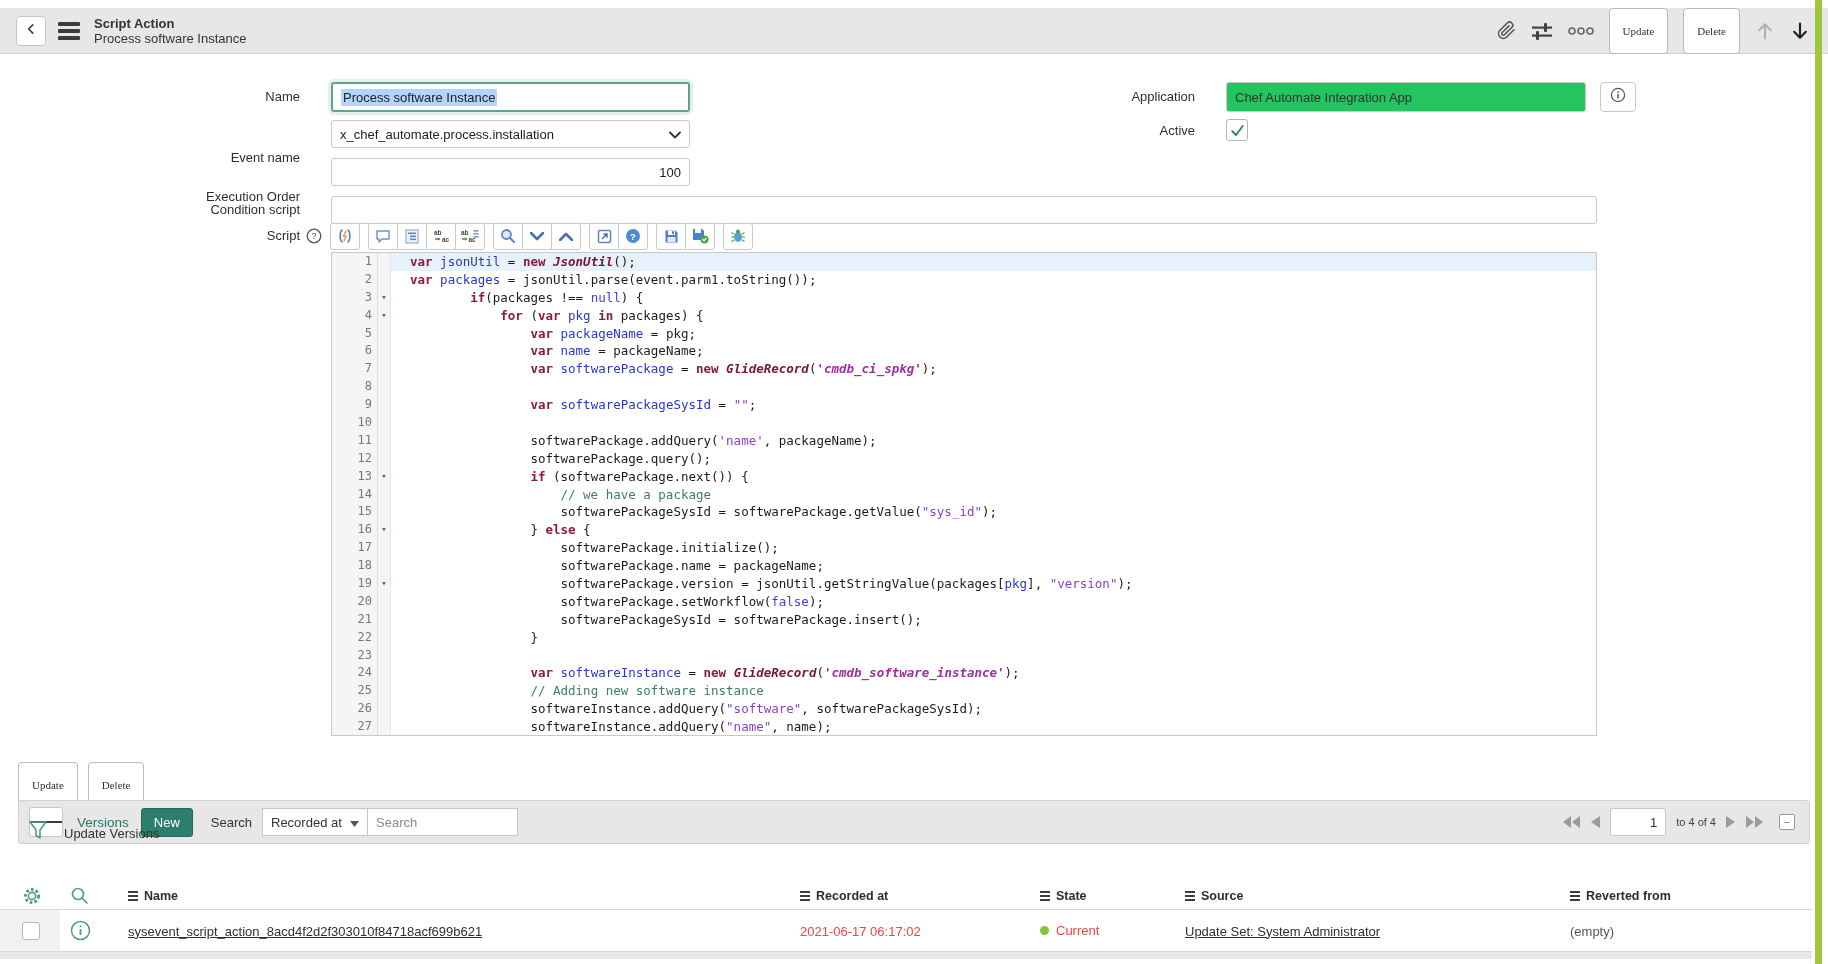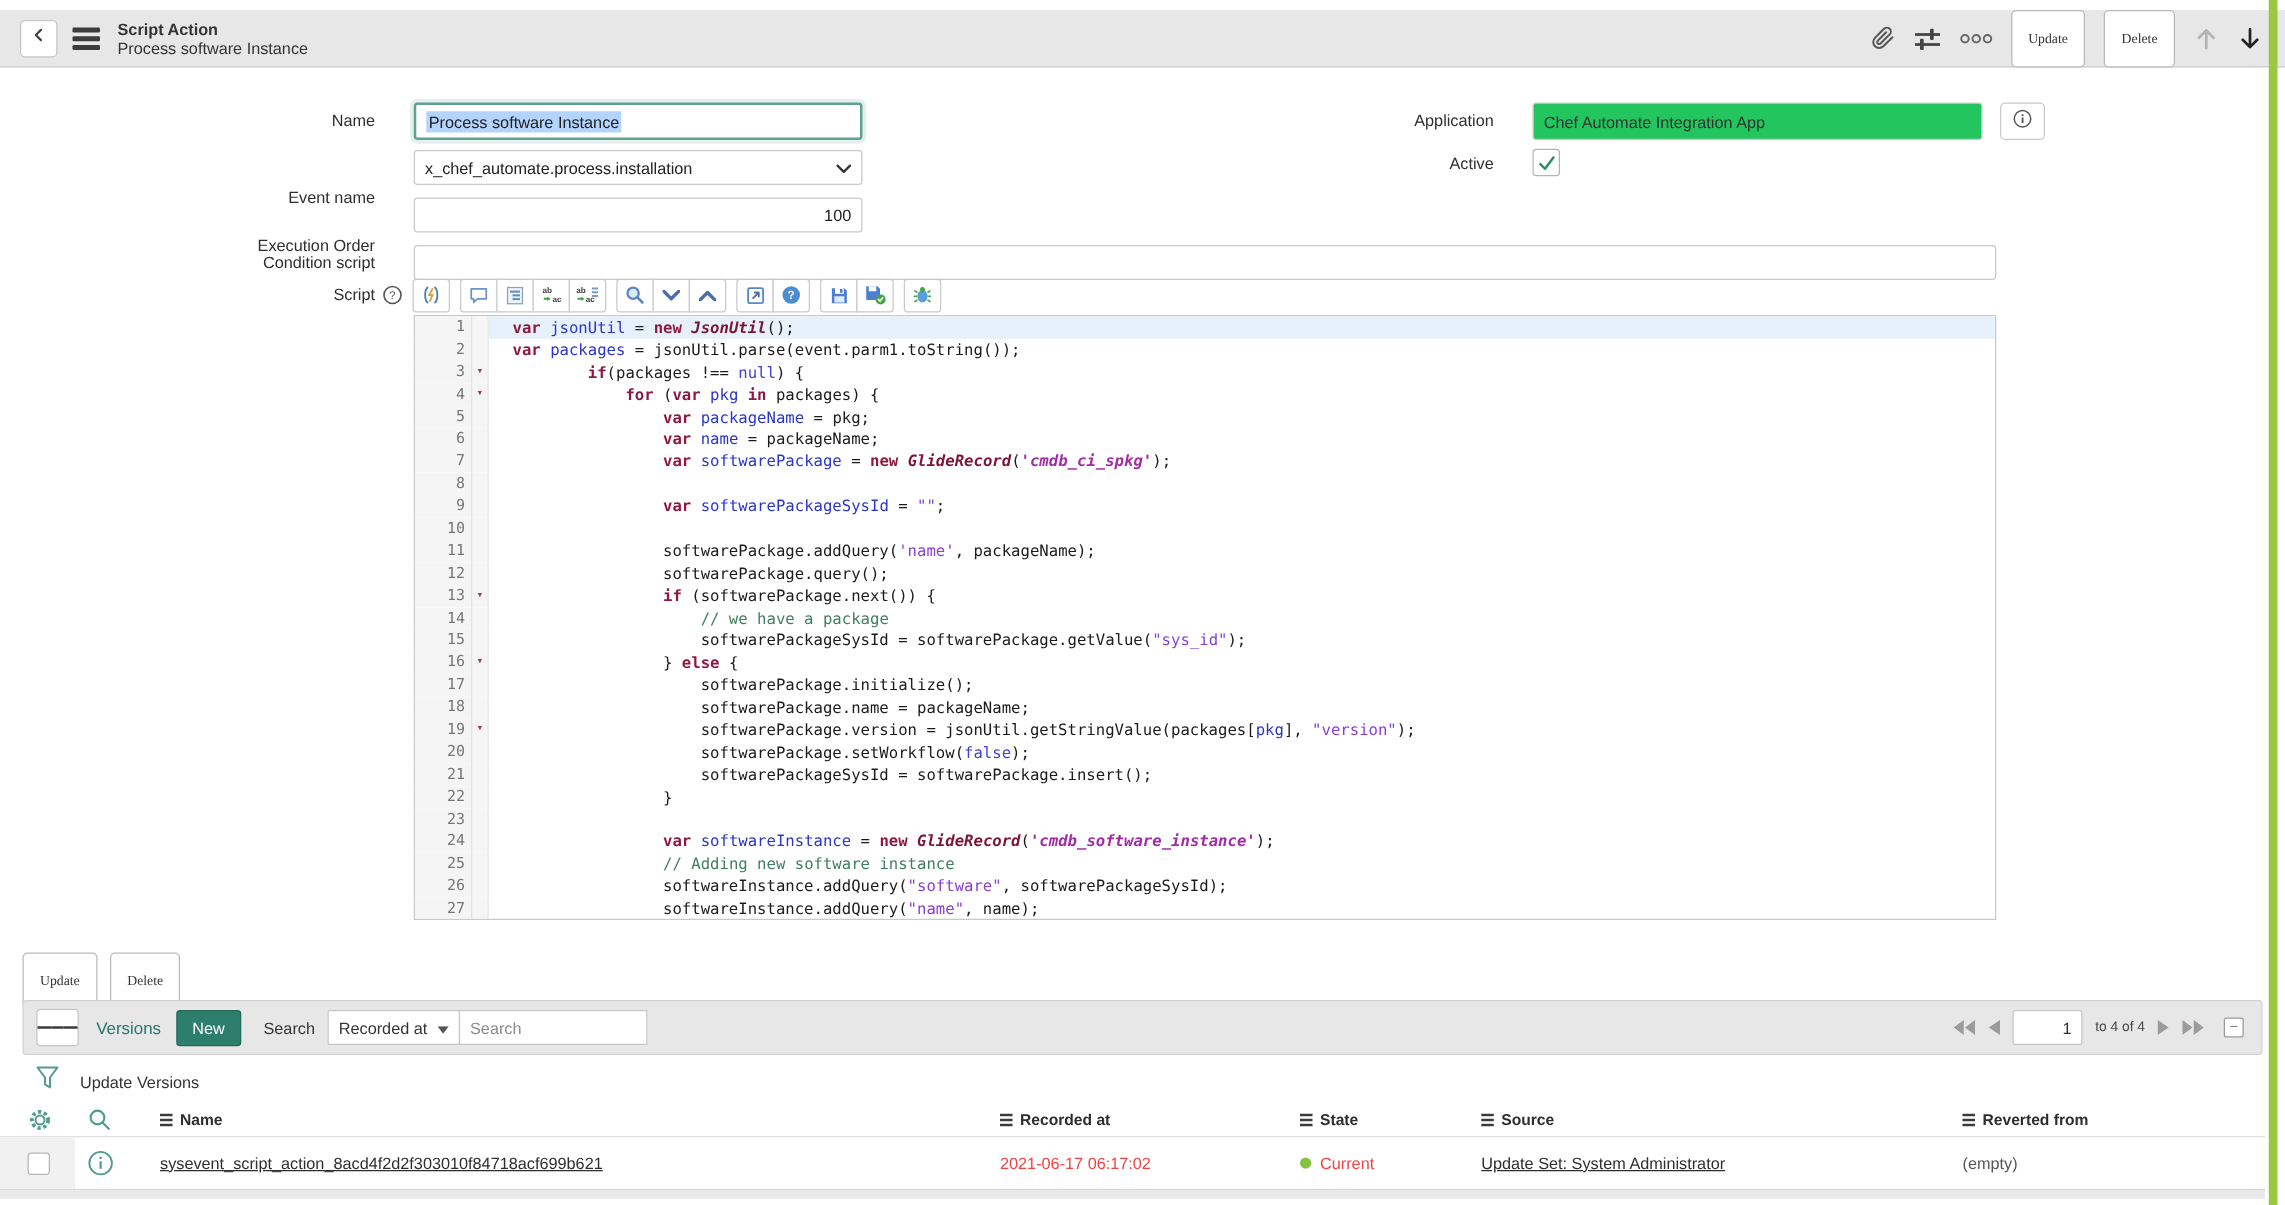--- a/index.html
+++ b/index.html
@@ -93,21 +93,21 @@
                    font-size:13px; font-family:inherit; color:#333; }
   .vsearch-input::placeholder { color:#8b8b8b; }
   .vpager { margin-left:auto; display:flex; align-items:center; gap:10px; margin-right:4px; }
   .page-input { width:56px; height:28px; border:1px solid #c6c6c6; border-radius:2px; text-align:right;
                 font-size:13px; padding:0 8px; font-family:inherit; color:#333; }
   .pager-range { font-size:11px; color:#444; }
   .collapse-btn { width:16px; height:16px; border:1px solid #9a9a9a; border-radius:2px; background:#fff;
                   display:flex; align-items:center; justify-content:center; color:#777; font-size:11px;
                   line-height:1; cursor:pointer; margin-left:6px; }
 
-  .vbreadcrumb { position:absolute; left:0; top:852px; height:26px; display:flex; align-items:center; }
+  .vbreadcrumb { position:absolute; left:0; top:820px; height:26px; display:flex; align-items:center; }
   .vbreadcrumb .funnel { margin-left:28px; }
   .vbreadcrumb .txt { margin-left:16px; font-size:13px; color:#333; }
 
   .vtable { position:absolute; left:0; top:882px; width:1812px; }
   .vhead { display:flex; height:28px; align-items:center; border-bottom:1px solid #d8d8d8; }
   .vrow  { display:flex; height:42px; align-items:center; border-bottom:1px solid #d8d8d8; background:#fff; }
   .c0 { flex:0 0 60px; padding-left:22px; display:flex; align-items:center; height:100%; }
   .c1 { flex:0 0 58px; padding-left:10px; display:flex; align-items:center; }
   .c2 { flex:0 0 682px; padding-left:10px; }
   .c3 { flex:0 0 240px; }

